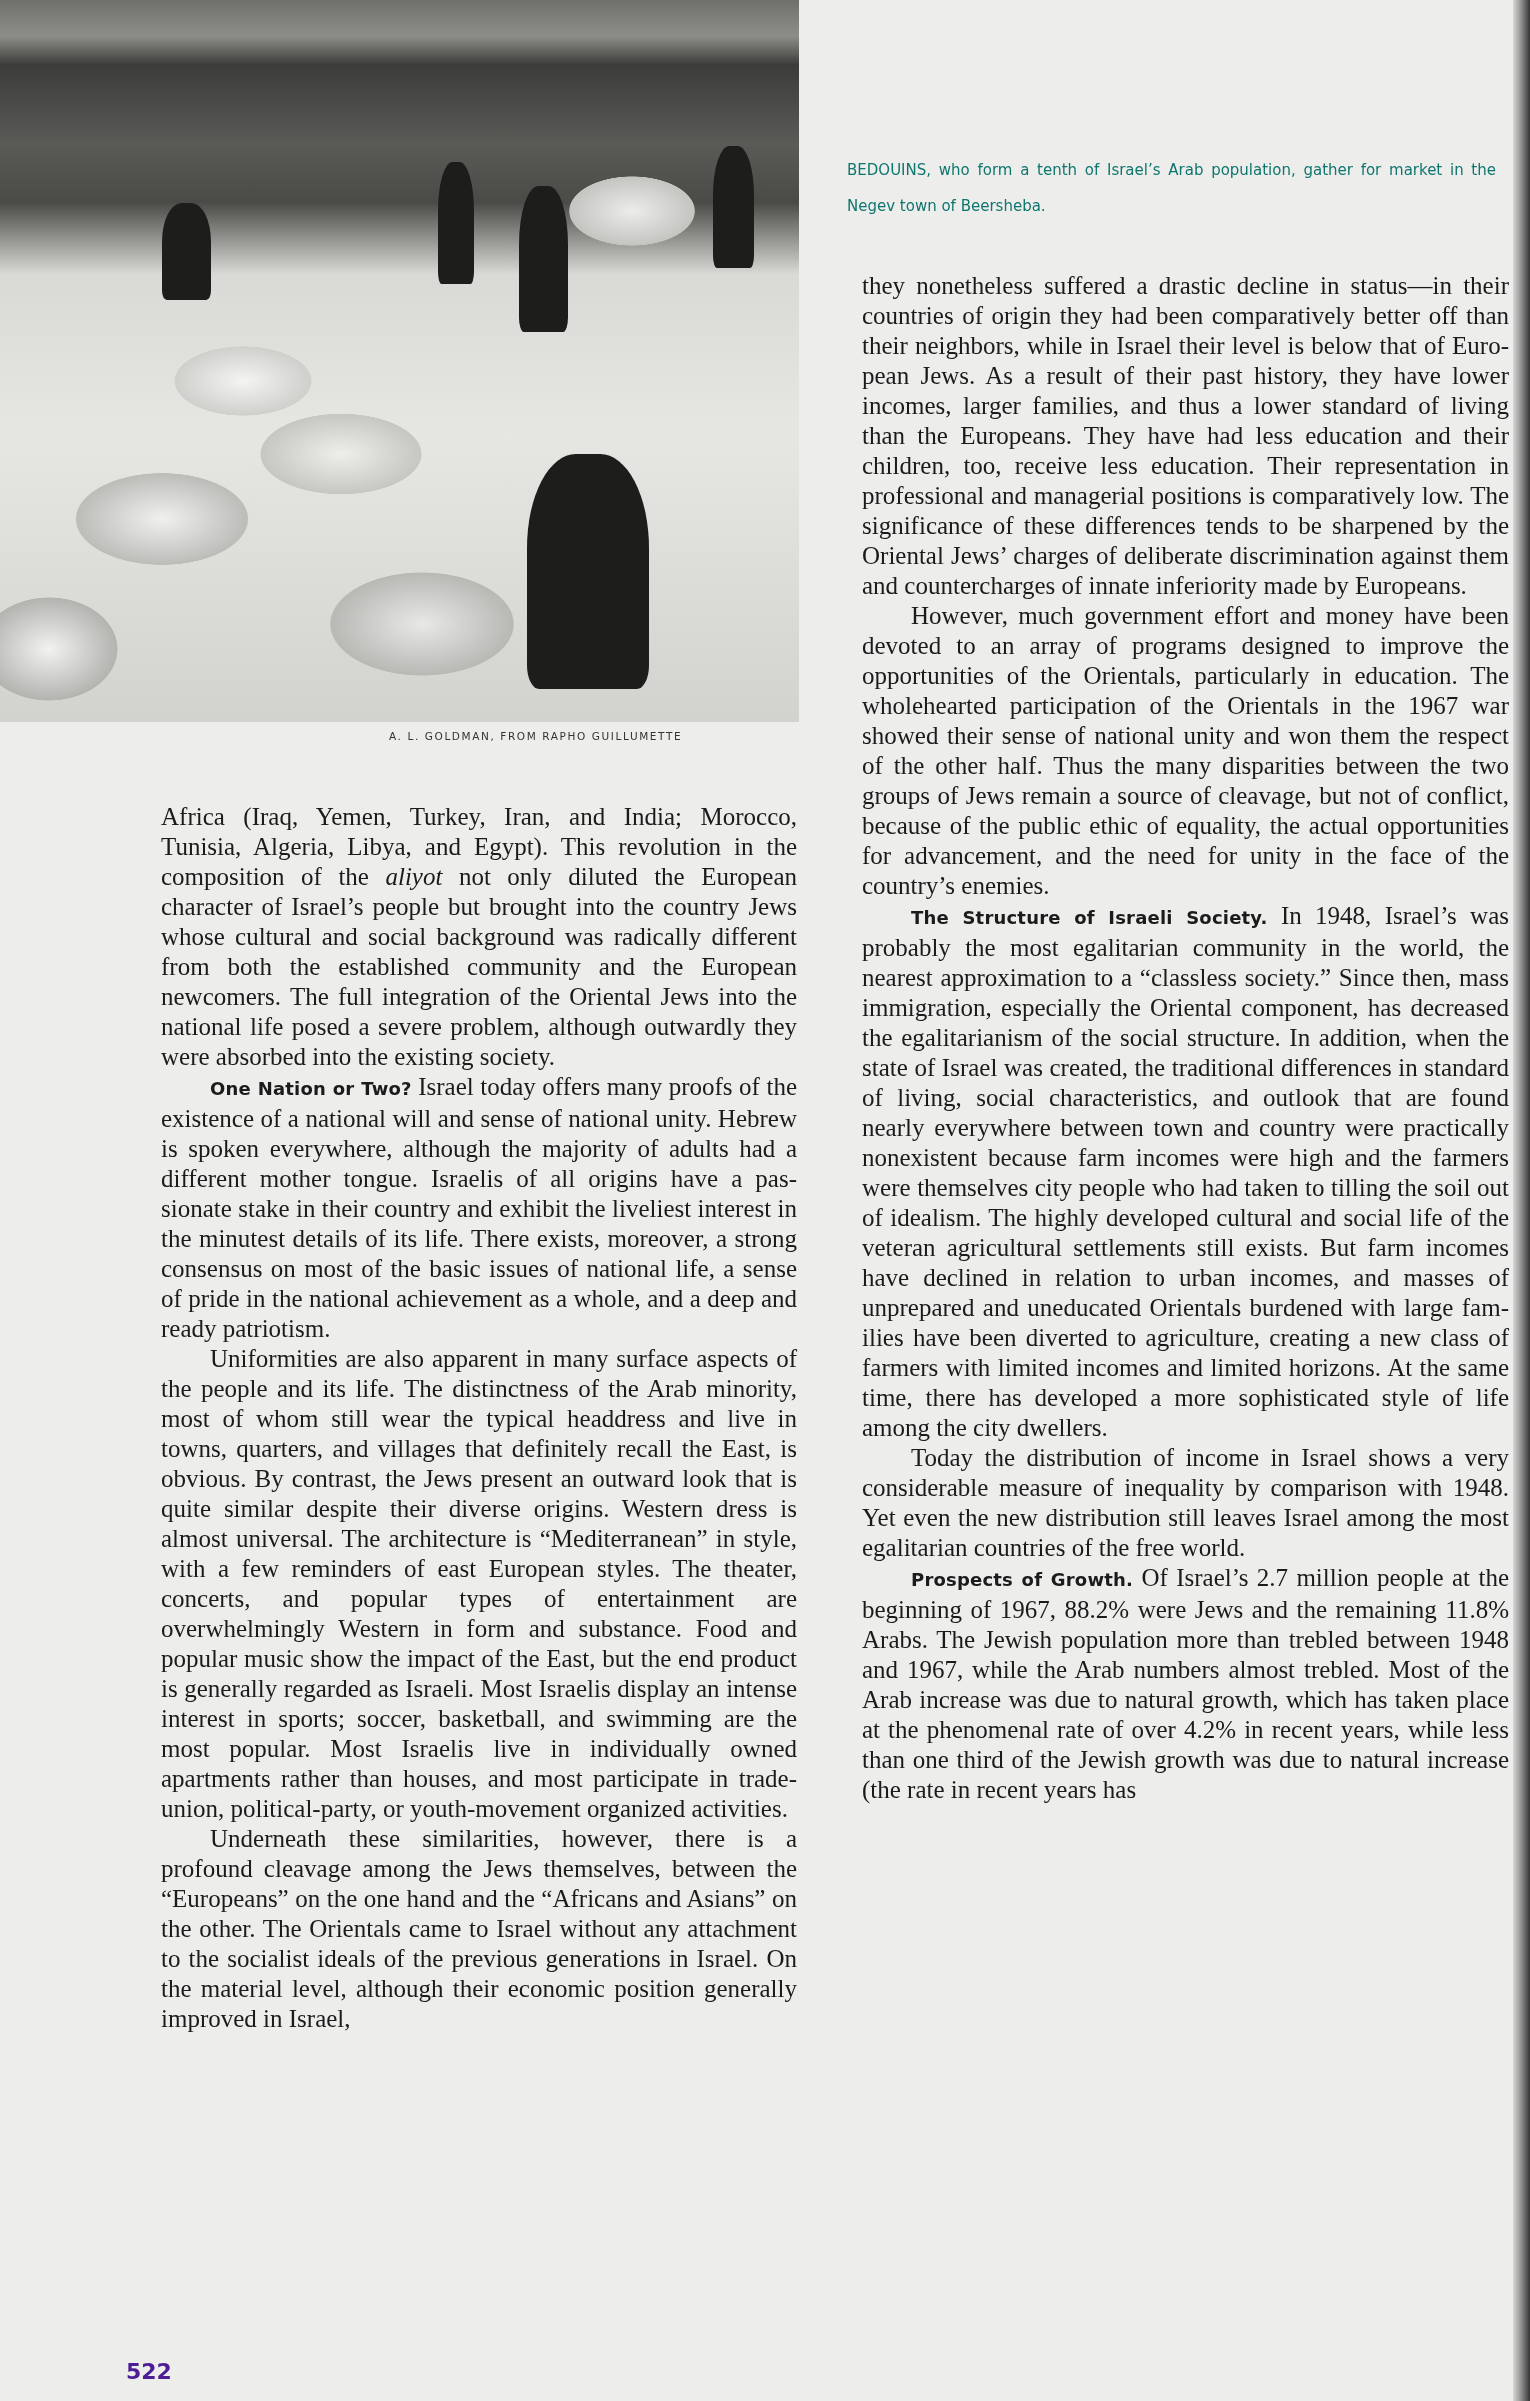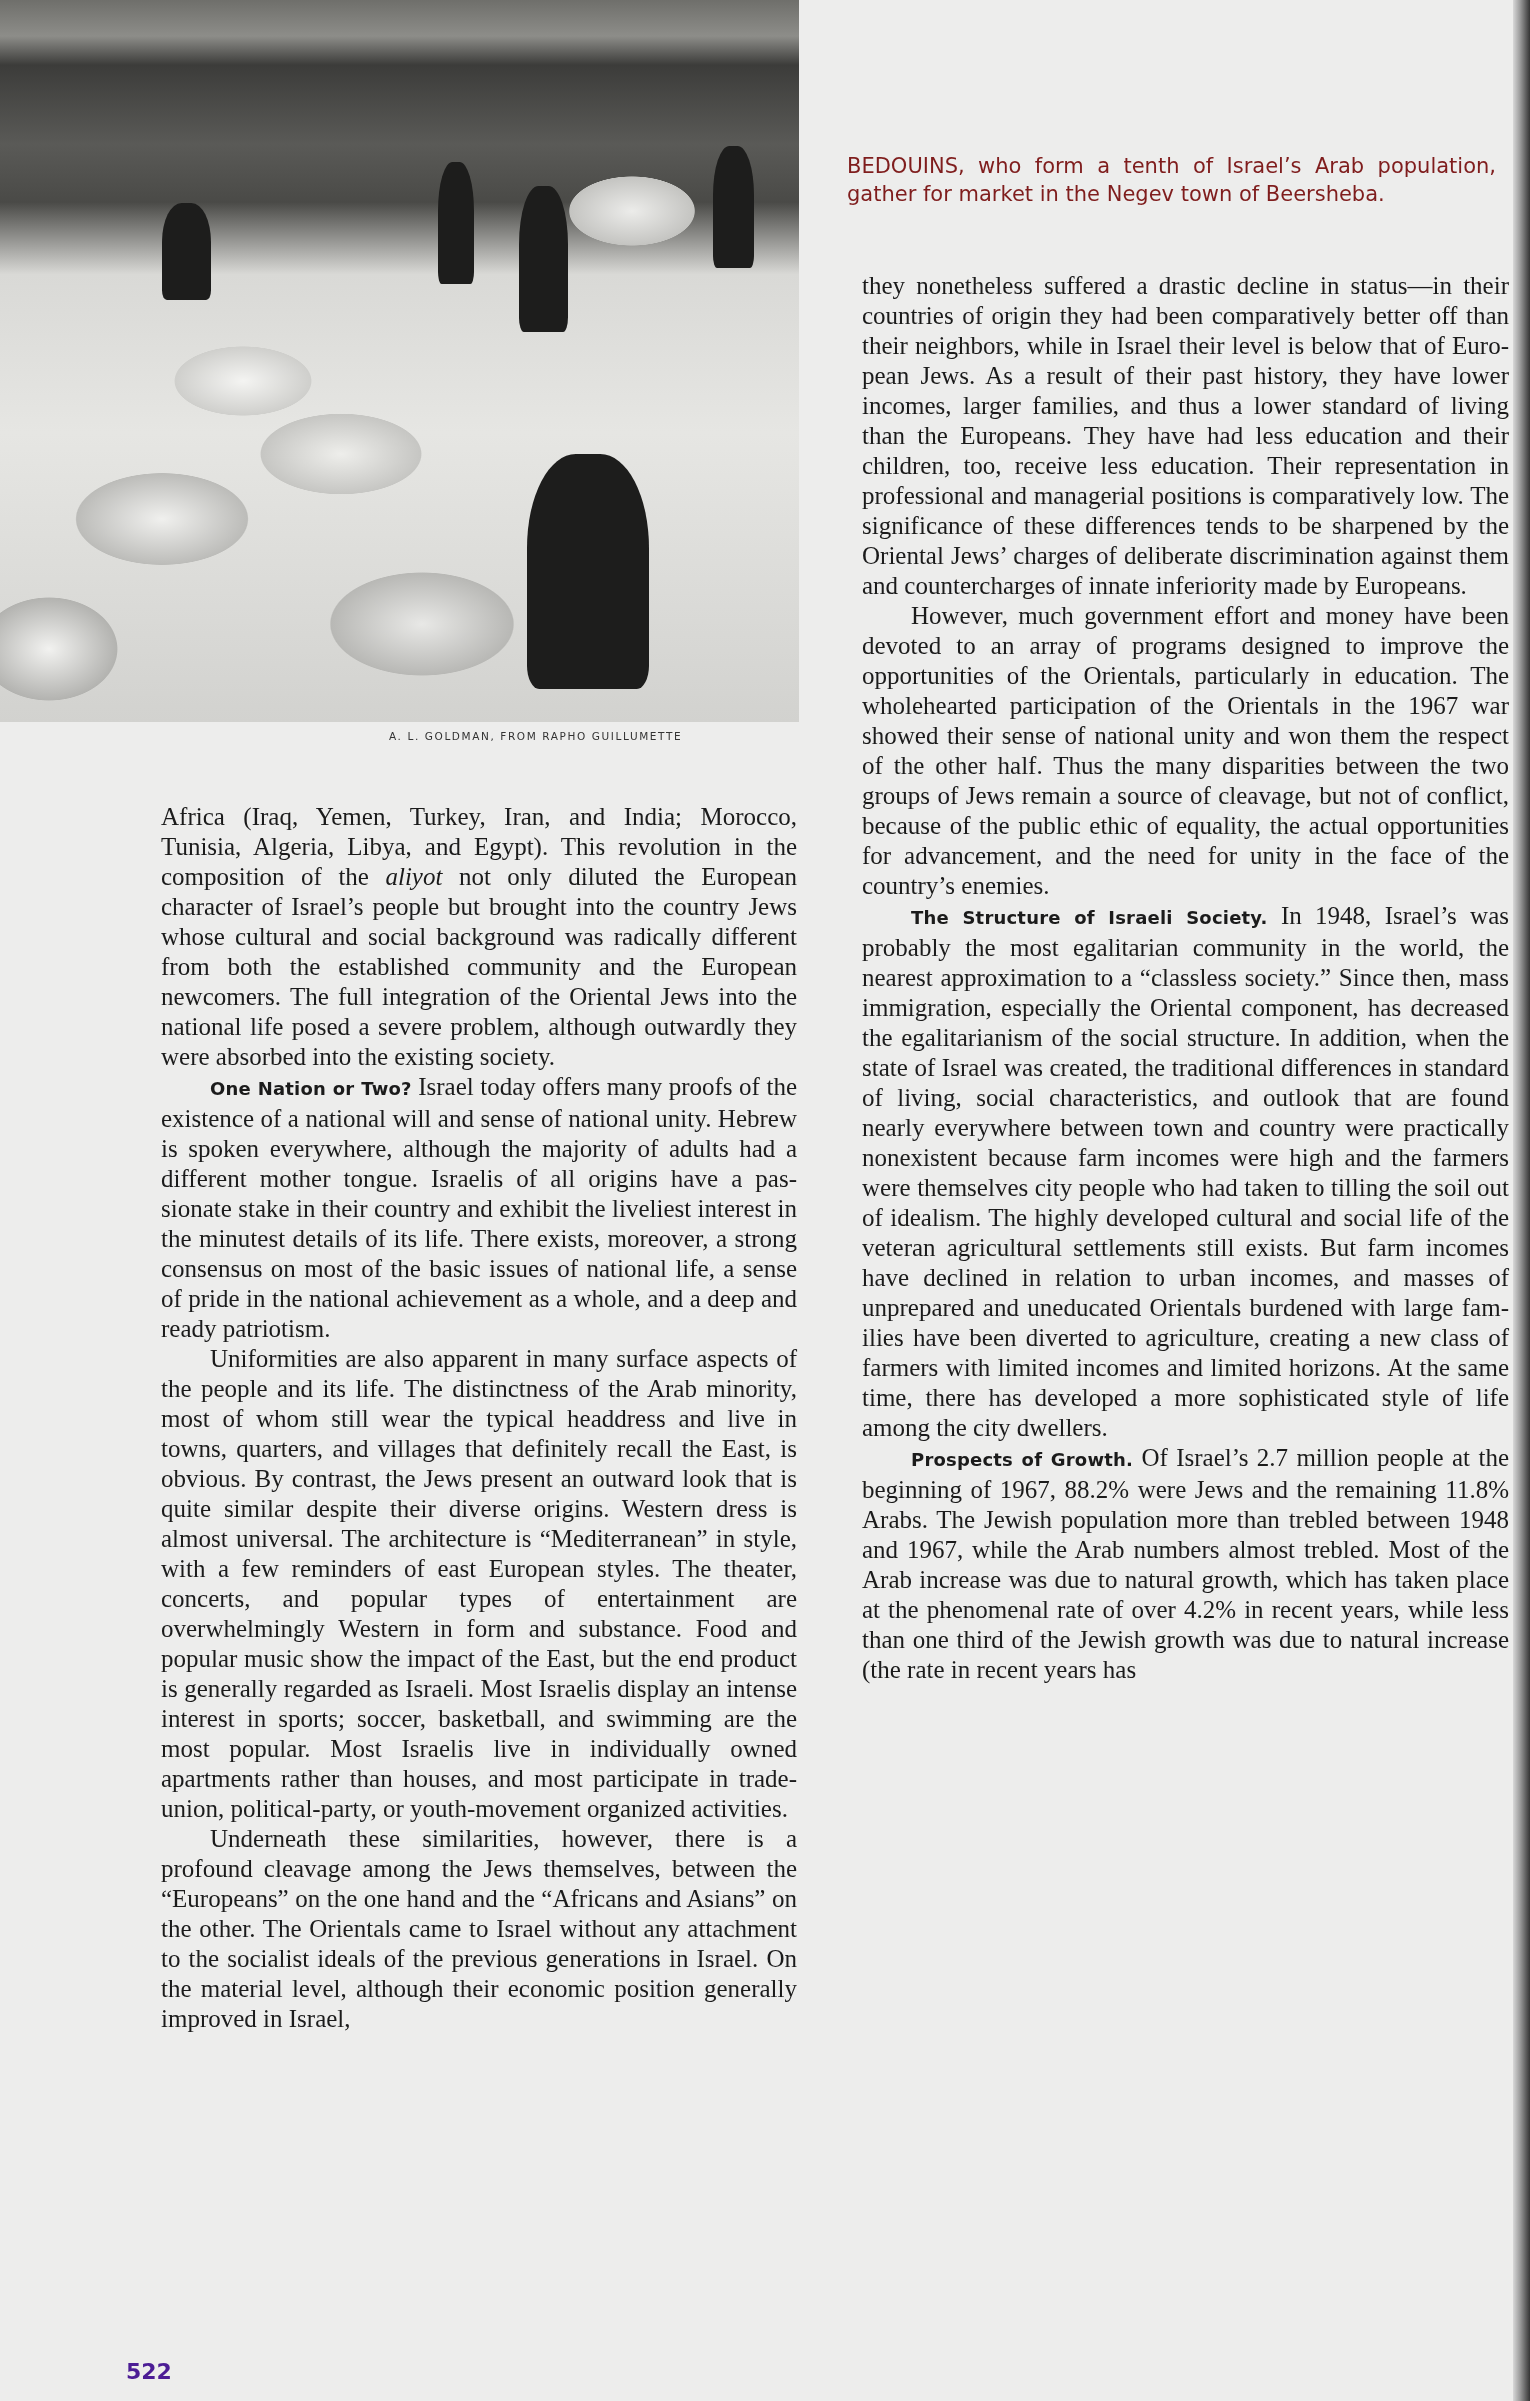--- a/index.html
+++ b/index.html
@@ -27,21 +27,21 @@
   }
   .photo .figure {
     position:absolute; background:#1d1d1c; border-radius:40% 40% 10% 10%;
   }
   .photo-credit {
     position:absolute; left:389px; top:730px; width:409px; text-align:left;
     font-family:"DejaVu Sans", sans-serif; font-size:10.5px; letter-spacing:1.6px; color:#333;
   }
   .caption {
     position:absolute; left:847px; top:152px; width:649px;
-    font-family:"DejaVu Sans", sans-serif; font-size:21px; line-height:28px; color:#7f1d1d;
+    font-family:"DejaVu Sans", sans-serif; font-size:15px; line-height:36px; color:#0f766e;
     text-align:justify;
   }
   .caption .lead { font-weight:normal; }
   .col {
     position:absolute; font-size:25px; line-height:30px; text-align:justify;
     hyphens:manual;
   }
   .col p { margin:0; text-indent:0; }
   .col p.ind { text-indent:49px; }
   .col-left { left:161px; top:778px; width:636px;margin-top:24px; }
@@ -79,18 +79,19 @@
   <p><span>Africa (Iraq, Yemen, Turkey, Iran, and India; Morocco, Tunisia, Algeria, Libya, and Egypt). This revolution in the composition of the </span><i>aliyot</i><span> not only diluted the European character of Israel’s people but brought into the country Jews whose cultural and social background was radically dif­ferent from both the established community and the European newcomers. The full integration of the Oriental Jews into the national life posed a severe problem, although outwardly they were absorbed into the existing society.</span></p>
   <p class="ind"><span class="runin">One Nation or Two?</span><span> Israel today offers many proofs of the existence of a national will and sense of national unity. Hebrew is spoken everywhere, although the majority of adults had a different mother tongue. Israelis of all origins have a pas­sionate stake in their country and exhibit the liveliest interest in the minutest details of its life. There exists, moreover, a strong consensus on most of the basic issues of national life, a sense of pride in the national achievement as a whole, and a deep and ready patriotism.</span></p>
   <p class="ind">Uniformities are also apparent in many sur­face aspects of the people and its life. The distinctness of the Arab minority, most of whom still wear the typical headdress and live in towns, quarters, and villages that definitely recall the East, is obvious. By contrast, the Jews present an outward look that is quite similar despite their diverse origins. Western dress is almost universal. The architecture is “Mediterranean” in style, with a few reminders of east European styles. The theater, concerts, and popular types of en­tertainment are overwhelmingly Western in form and substance. Food and popular music show the impact of the East, but the end product is generally regarded as Israeli. Most Israelis display an intense interest in sports; soccer, basketball, and swimming are the most popular. Most Israelis live in individually owned apartments rather than houses, and most participate in trade-union, political-party, or youth-movement organized ac­tivities.</p>
   <p class="ind">Underneath these similarities, however, there is a profound cleavage among the Jews them­selves, between the “Europeans” on the one hand and the “Africans and Asians” on the other. The Orientals came to Israel without any attachment to the socialist ideals of the previous generations in Israel. On the material level, although their economic position generally improved in Israel,</p>
 </div>
 
 <div class="col col-right">
   <p>they nonetheless suffered a drastic decline in status—in their countries of origin they had been comparatively better off than their neighbors, while in Israel their level is below that of Euro­pean Jews. As a result of their past history, they have lower incomes, larger families, and thus a lower standard of living than the Europeans. They have had less education and their children, too, receive less education. Their representation in professional and managerial positions is com­paratively low. The significance of these differ­ences tends to be sharpened by the Oriental Jews’ charges of deliberate discrimination against them and countercharges of innate inferiority made by Europeans.</p>
   <p class="ind">However, much government effort and money have been devoted to an array of programs de­signed to improve the opportunities of the Ori­entals, particularly in education. The whole­hearted participation of the Orientals in the 1967 war showed their sense of national unity and won them the respect of the other half. Thus the many disparities between the two groups of Jews remain a source of cleavage, but not of conflict, because of the public ethic of equality, the ac­tual opportunities for advancement, and the need for unity in the face of the country’s enemies.</p>
   <p class="ind"><span class="runin">The Structure of Israeli Society.</span><span> In 1948, Israel’s was probably the most egalitarian community in the world, the nearest approximation to a “class­less society.” Since then, mass immigration, espe­cially the Oriental component, has decreased the egalitarianism of the social structure. In addition, when the state of Israel was created, the tradi­tional differences in standard of living, social char­acteristics, and outlook that are found nearly everywhere between town and country were prac­tically nonexistent because farm incomes were high and the farmers were themselves city people who had taken to tilling the soil out of idealism. The highly developed cultural and social life of the veteran agricultural settlements still exists. But farm incomes have declined in relation to urban incomes, and masses of unprepared and uneducated Orientals burdened with large fam­ilies have been diverted to agriculture, creating a new class of farmers with limited incomes and limited horizons. At the same time, there has developed a more sophisticated style of life among the city dwellers.</span></p>
+  <p class="ind">Today the distribution of income in Israel shows a very considerable measure of inequality by comparison with 1948. Yet even the new dis­tribution still leaves Israel among the most egali­tarian countries of the free world.</p>
   <p class="ind"><span class="runin">Prospects of Growth.</span><span> Of Israel’s 2.7 million people at the beginning of 1967, 88.2% were Jews and the remaining 11.8% Arabs. The Jewish population more than trebled between 1948 and 1967, while the Arab numbers almost trebled. Most of the Arab increase was due to natural growth, which has taken place at the phe­nomenal rate of over 4.2% in recent years, while less than one third of the Jewish growth was due to natural increase (the rate in recent years has</span></p>
 </div>
 
 <div class="page-number">522</div>
 <div class="page-edge"></div>
 
 
 </body></html>

